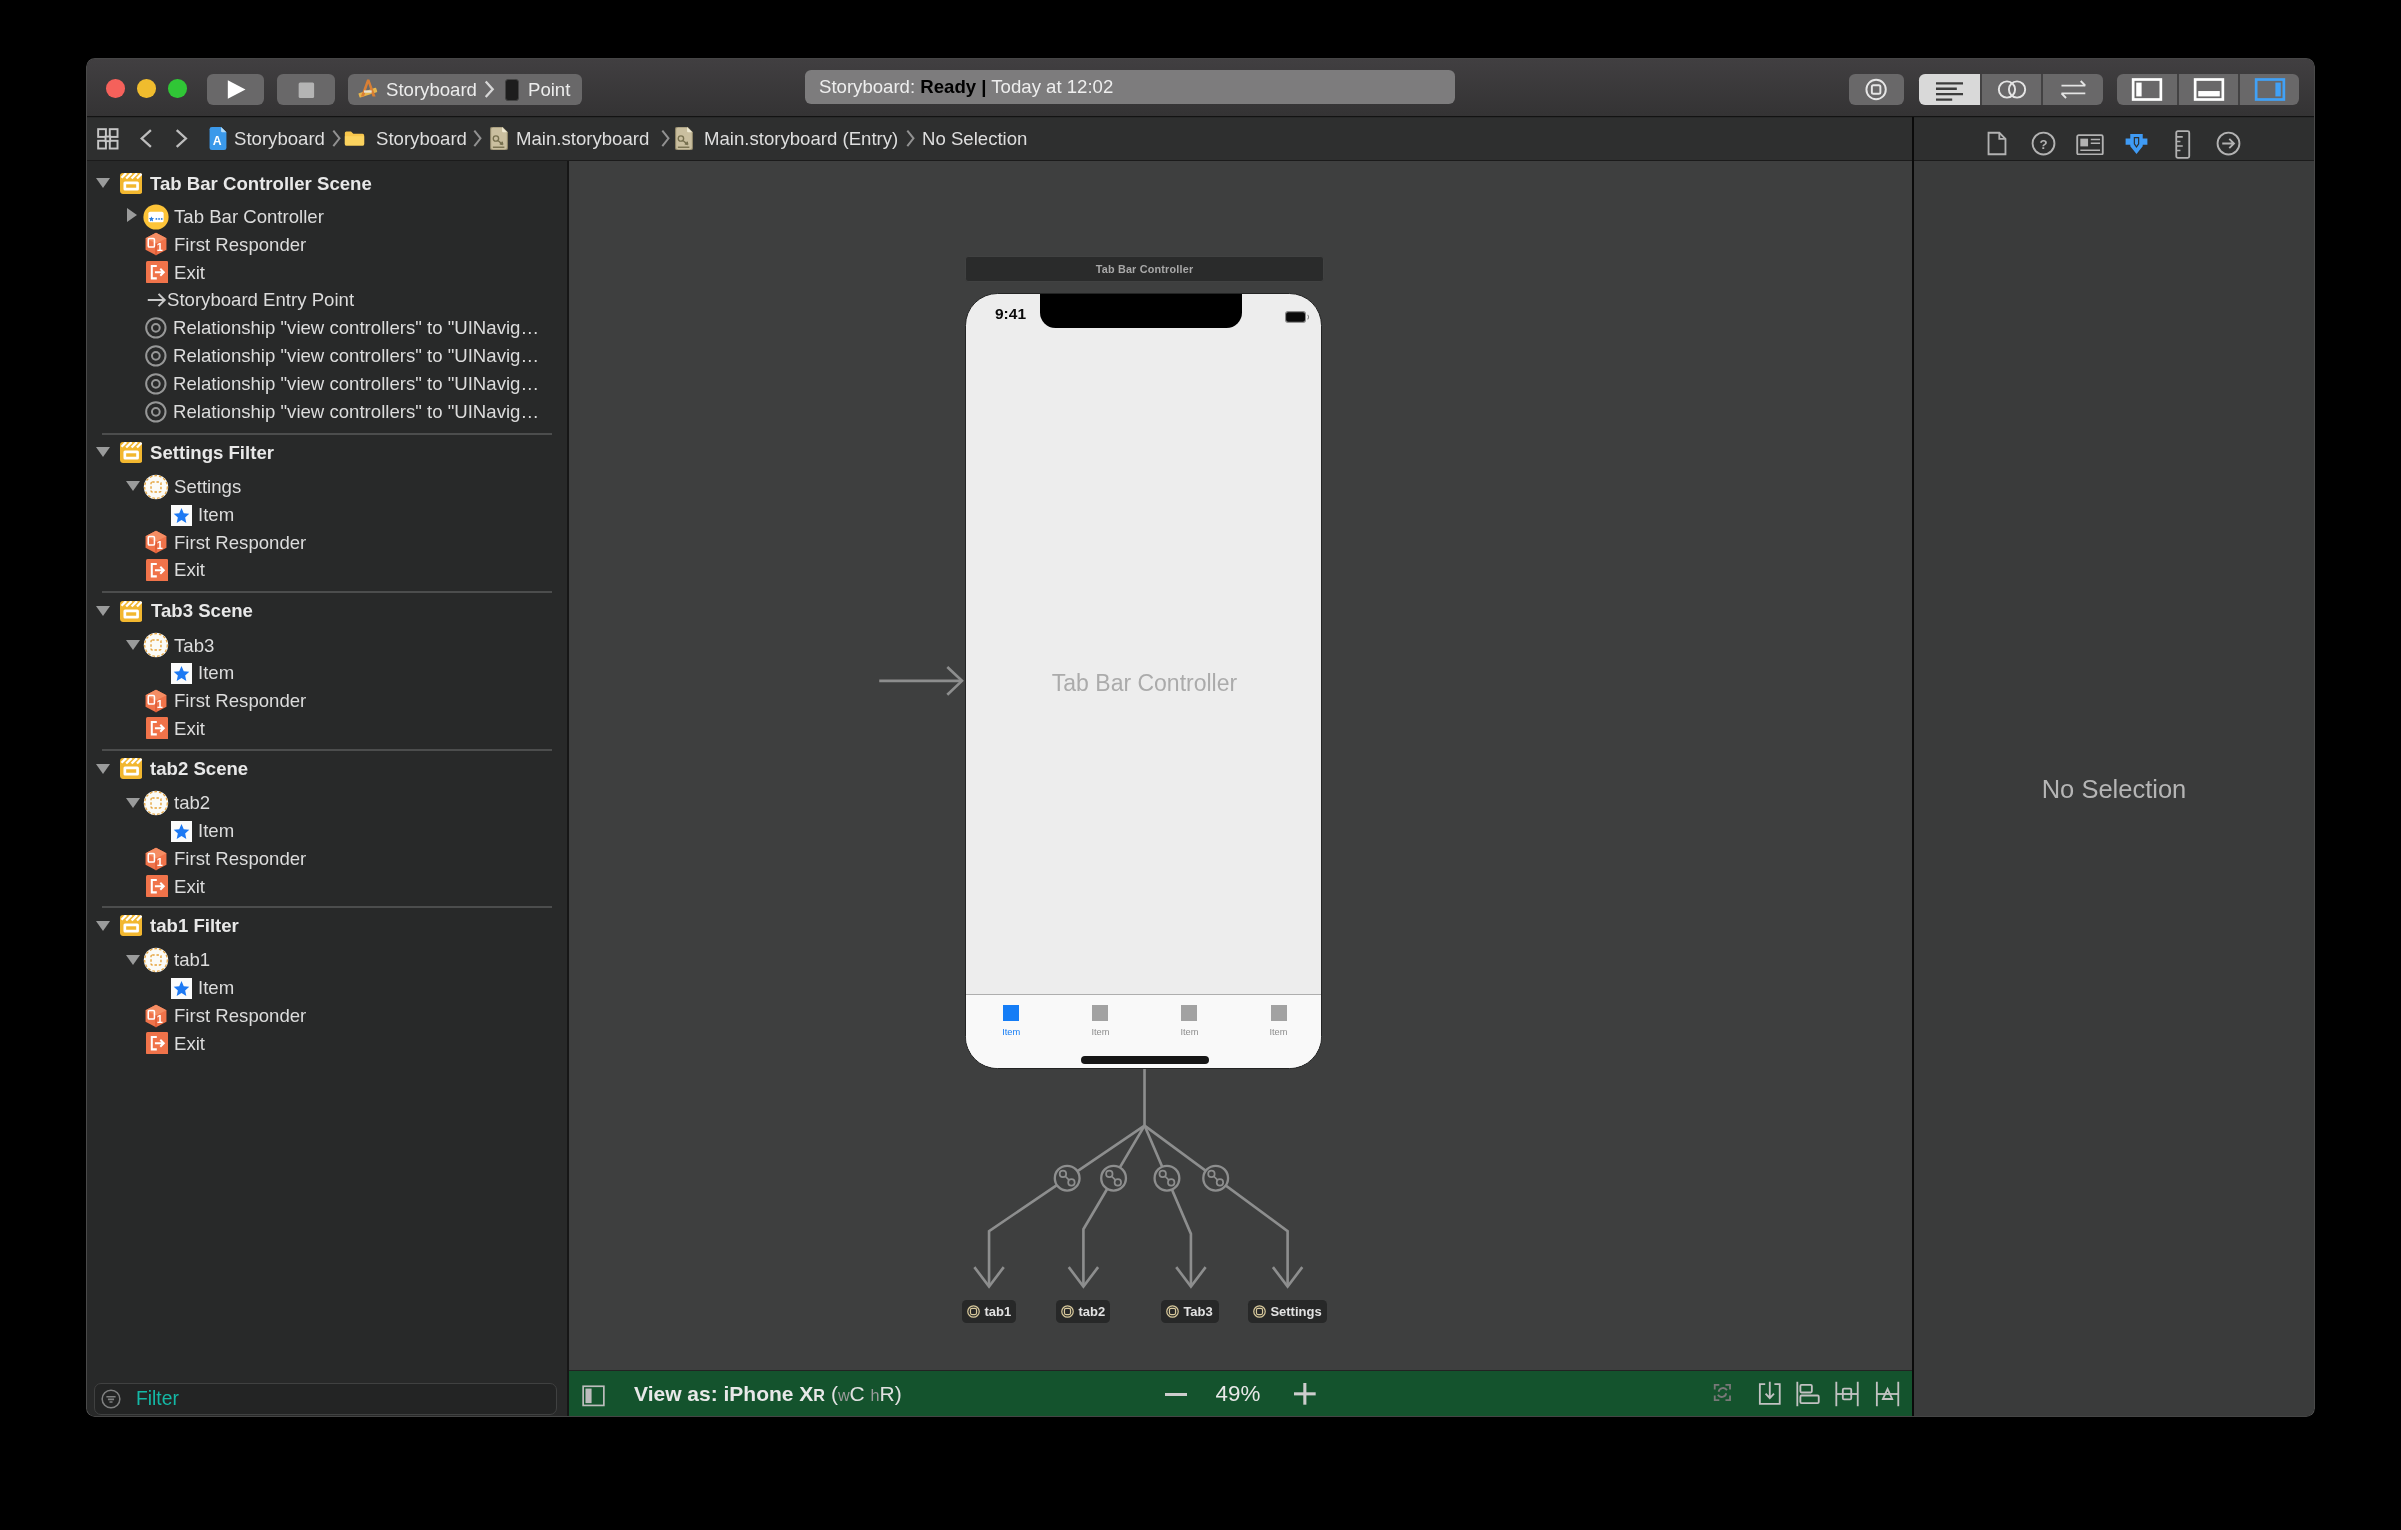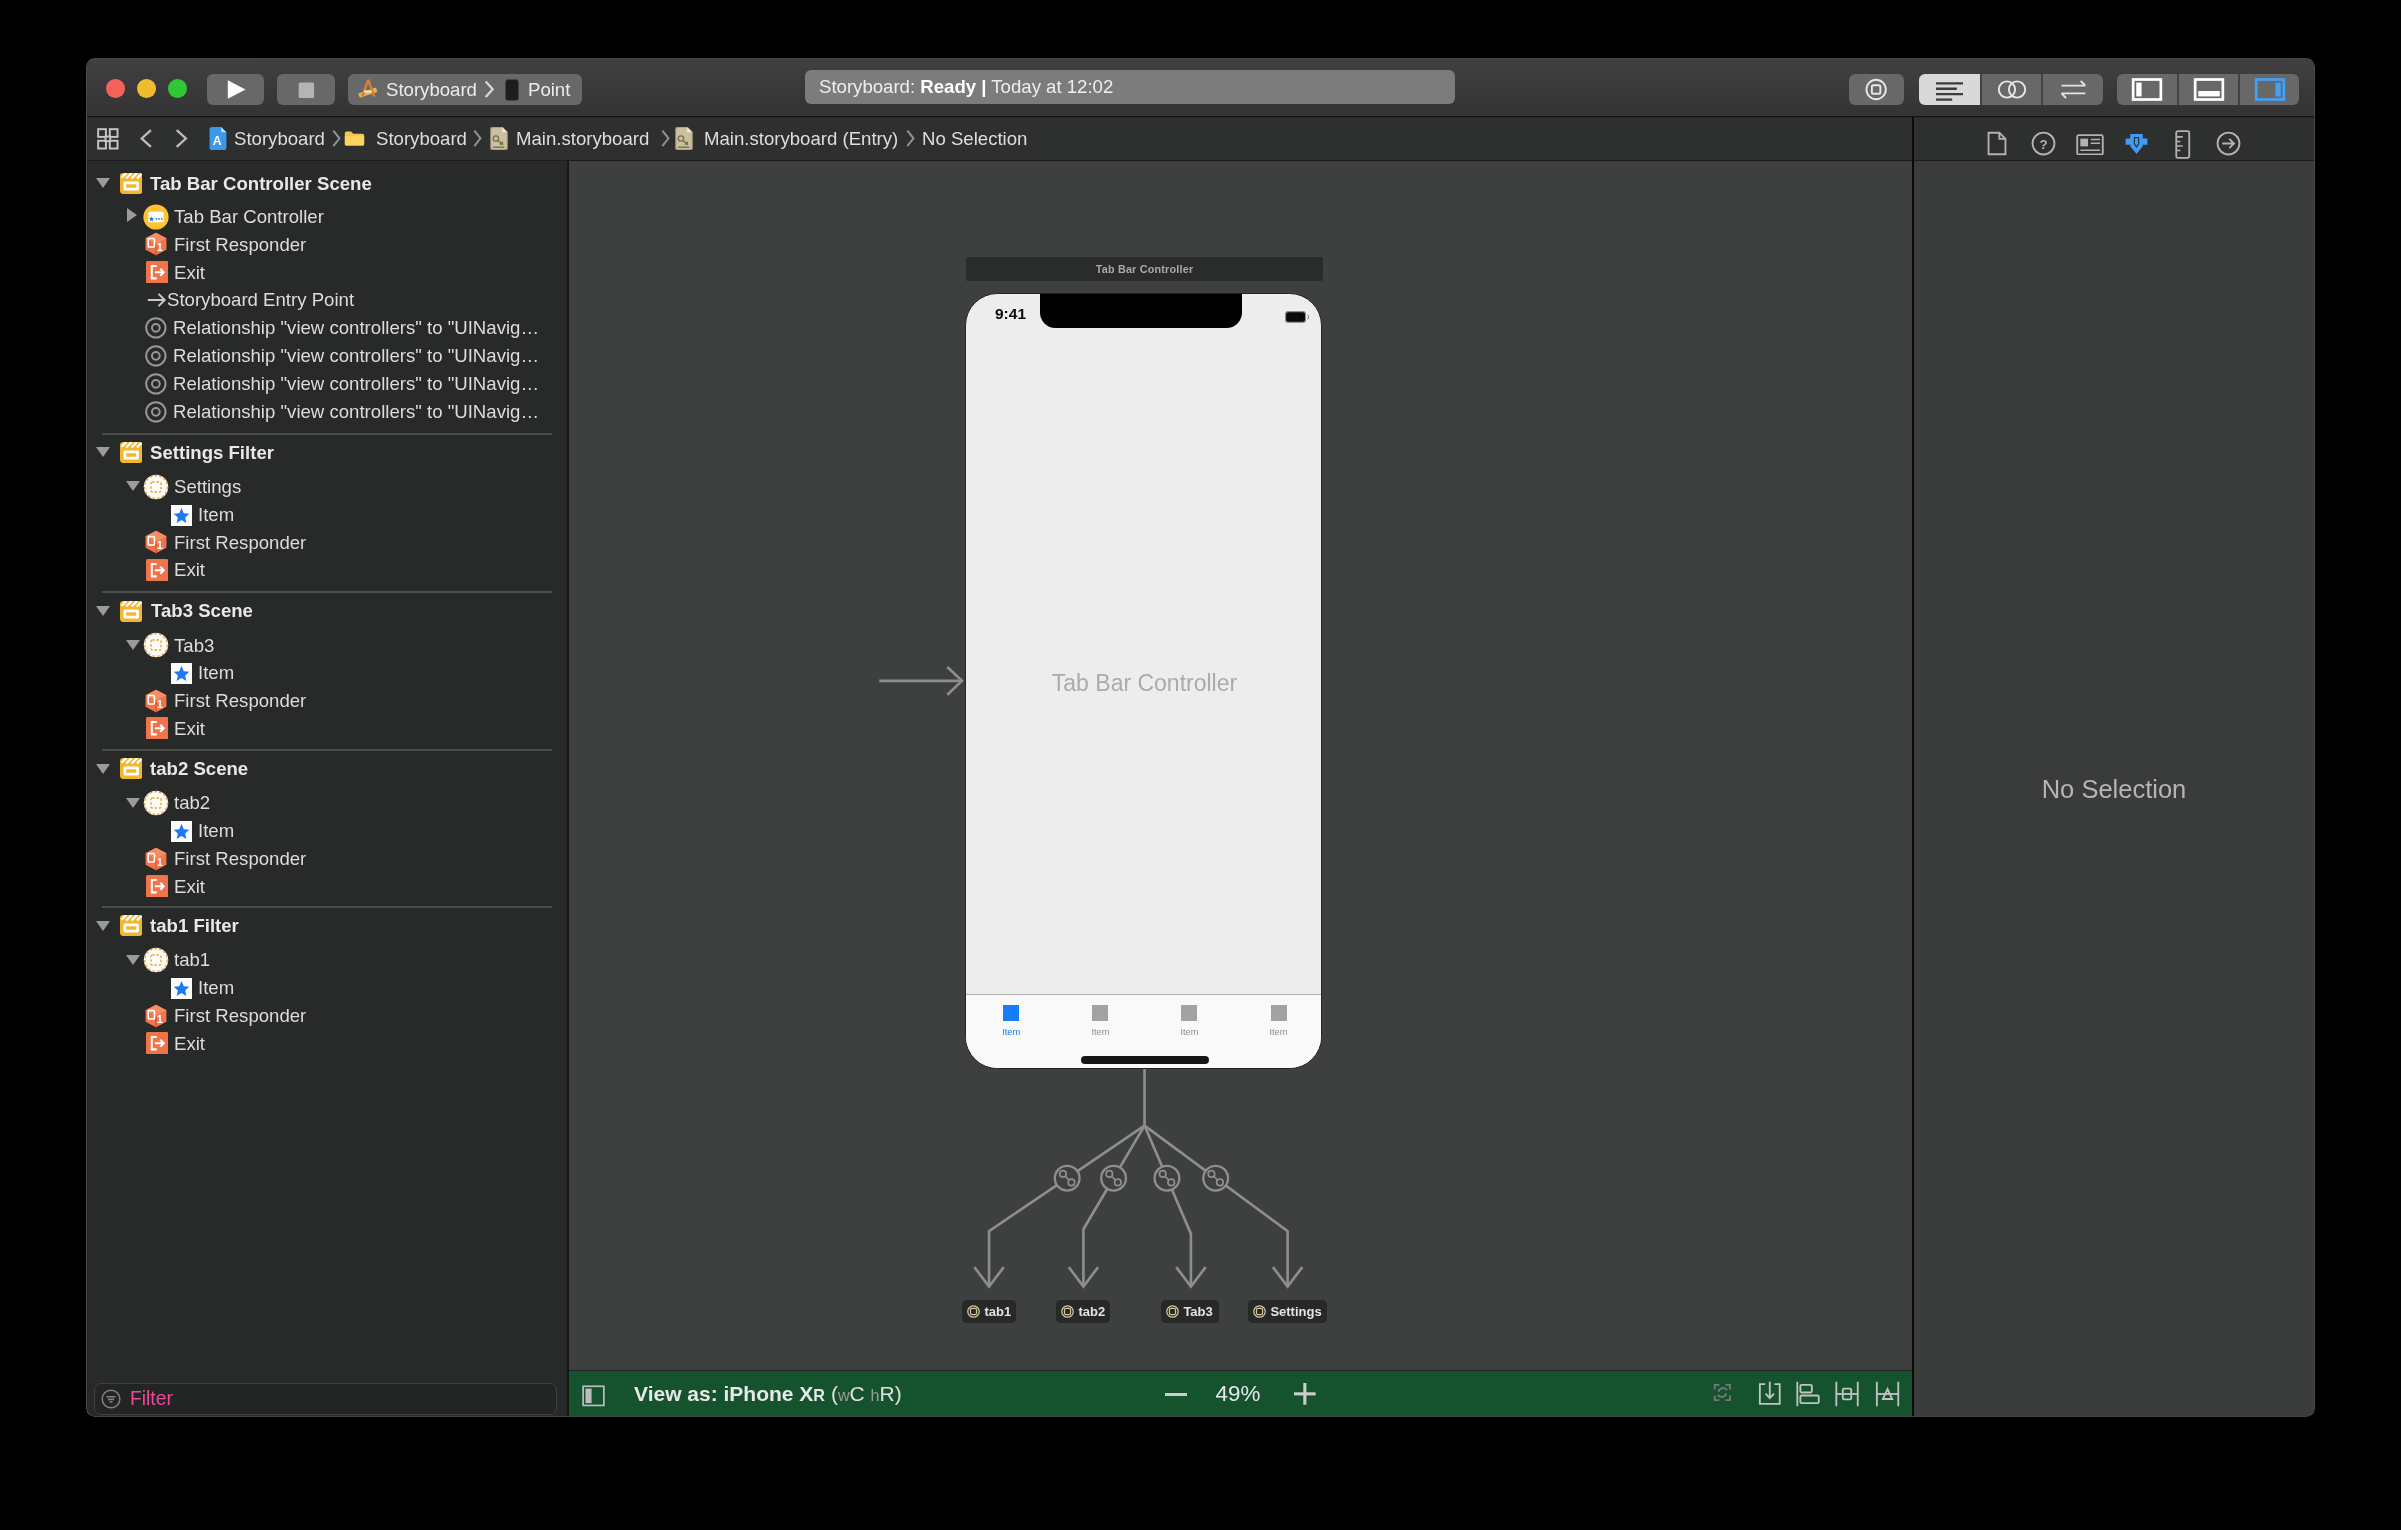--- a/index.html
+++ b/index.html
@@ -417,21 +417,21 @@
     <div class="row" style="left:87px;top:971px">Exit</div>
     <div class="abs" style="left:7px;top:1324px;width:463px;height:32px;border:1.5px solid #404141;border-radius:7px;background:#232424;box-sizing:border-box;">
 <svg class="abs" style="left:6.2px;top:5.4px" width="20" height="20" viewBox="0 0 26 26">
 <circle cx="13" cy="13" r="11.5" fill="none" stroke="#7f8080" stroke-width="2"></circle>
 <g stroke="#7f8080" stroke-width="2">
           <line x1="7" y1="10" x2="19" y2="10"></line>
           <line x1="9" y1="13.5" x2="17" y2="13.5"></line>
           <line x1="11" y1="17" x2="15" y2="17"></line>
         </g>
       </svg>
-<span class="abs" style="left:35px;top:0;height:30px;line-height:30px;font-size:19.3px;color:#ec4899">Filter</span>
+<span class="abs" style="left:41px;top:0;height:30px;line-height:30px;font-size:19.3px;color:#14b8a6">Filter</span>
     </div>
 <svg class="abs" style="left:10px;top:69px" width="21.7" height="21.7" viewBox="0 0 28 28">
 <g fill="none" stroke="#c6c6c6" stroke-width="2.5">
 <rect x="1.5" y="1.5" width="10" height="10"></rect>
         <rect x="16.5" y="1.5" width="10" height="10"></rect>
 <rect x="1.5" y="16.5" width="10" height="10"></rect>
         <rect x="16.5" y="16.5" width="10" height="10"></rect>
 <rect x="11" y="11" width="6" height="6" fill="#2e2f2f"></rect>
       </g>
     </svg>
@@ -499,21 +499,21 @@
  <rect x="9" y="16" width="10" height="3" fill="#e8e2d2"></rect>
 </svg>
 <span class="abs" style="left:38px;top:0;height:31px;line-height:31px;font-size:18.6px;color:#ececec">Storyboard</span>
 <svg class="abs" style="left:135px;top:6.2px" width="12.4" height="18.6" viewBox="0 0 16 24">
           <path d="M3.5 2 L12.5 12 L3.5 22" fill="none" stroke="#d6d6d6" stroke-width="3"></path>
         </svg>
 <span class="abs" style="left:157px;top:5.4px;width:11.6px;height:20px;background:#1d1d1d;border-radius:3.1px;border:0.8px solid #444"></span>
 <span class="abs" style="left:180px;top:0;height:31px;line-height:31px;font-size:18.6px;color:#ececec">Point</span>
 </div>
       <div class="abs" style="left:718px;top:10.8px;width:650px;height:34px;background:#7d7c7d;border-radius:6.2px;
-line-height:34px;font-size:18.6px;color:#eeeeee;padding-left:14px;box-sizing:border-box;">Storyboard: <b style="color:#ffffff">Ready&nbsp;|</b> Today at 12:02</div>
+line-height:34px;font-size:18.6px;color:#eeeeee;padding-left:14px;box-sizing:border-box;">Storyboard: <b style="color:#000000">Ready&nbsp;|</b> Today at 12:02</div>
       <div class="abs tbtn" style="left:1762px;width:55px;"><svg width="55" height="31" viewBox="0 0 71 40">
 <circle cx="35" cy="20" r="12.5" fill="none" stroke="#e6e6e6" stroke-width="2.5"></circle>
 <rect x="29.5" y="14.5" width="11" height="11" rx="2" fill="none" stroke="#e6e6e6" stroke-width="2.5"></rect>
         </svg></div>
       <div class="abs tbtn" style="left:1832px;width:184px;">
 <div class="abs" style="left:0;top:0;width:61px;height:31px;background:#d9d9d9;border-radius:6.2px 0 0 6.2px;">
  <svg width="61" height="31" viewBox="0 0 79 40">
             <g stroke="#3c3c3c" stroke-width="3">
  <line x1="22" y1="12" x2="57" y2="12"></line>
               <line x1="22" y1="19" x2="49" y2="19"></line>

